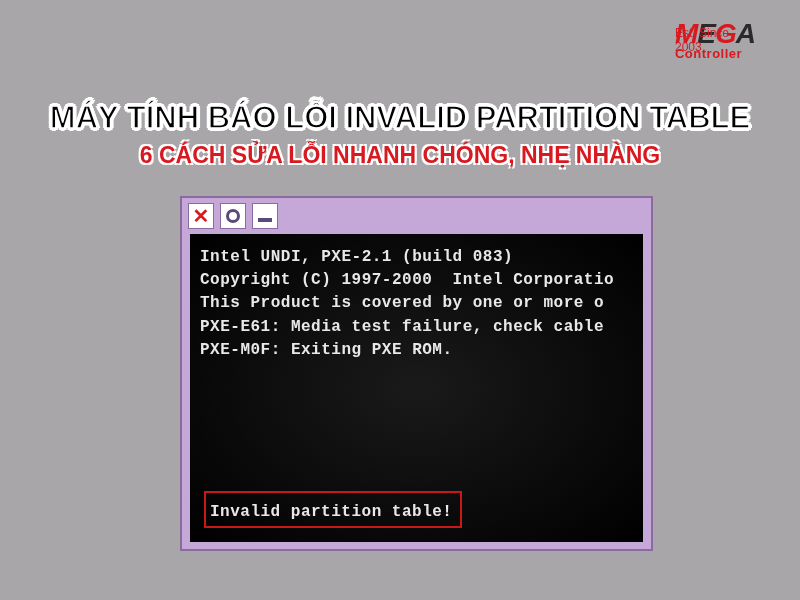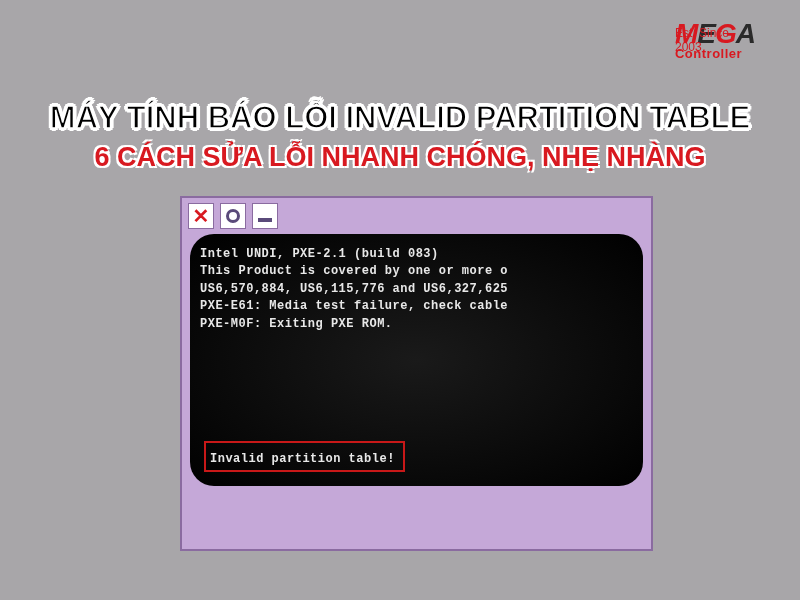--- a/index.html
+++ b/index.html
@@ -74,21 +74,21 @@
         0 -3px 0 #fff,
         0 3px 0 #fff;
       font-family: 'Arial Black', Arial, sans-serif;
       letter-spacing: 0px;
     }
     .title-sub {
       position: absolute;
       top: 142px;
       left: 50%;
       transform: translateX(-50%);
-      font-size: 27px;
+      font-size: 23px;
       font-weight: 900;
       color: #d81920;
       text-align: left;
       white-space: nowrap;
       text-shadow: 
         -2px -2px 0 #fff,
         2px -2px 0 #fff,
         -2px 2px 0 #fff,
         2px 2px 0 #fff;
       font-family: 'Arial Black', Arial, sans-serif;
@@ -132,32 +132,31 @@
       border-radius: 50%;
     }
     .min-dash {
       width: 14px;
       height: 4px;
       background: #5a4a7a;
       margin-top: 8px;
     }
     .terminal {
       margin: 0 8px 8px 8px;
-      height: 252px;
+      height: 308px;
       background: #0a0a0a;
       background: radial-gradient(ellipse at center, #1a1a1a 0%, #000 100%);
       padding: 12px 10px;
       font-family: 'Courier New', monospace;
-      font-size: 12px;
+      font-size: 16px;
       color: #e8e8e8;
       line-height: 1.45;
       font-weight: bold;
       overflow: hidden;
       position: relative;
-      border-radius: 24px;
     }
     .terminal-text {
       white-space: pre;
       letter-spacing: 0.5px;
     }
     .error-box {
       position: absolute;
       bottom: 14px;
       left: 14px;
       border: 2px solid #c81818;
@@ -186,23 +185,23 @@
     </div>
     <div class="titlebar-btn">
       <span class="circle-o"></span>
     </div>
     <div class="titlebar-btn">
       <span class="min-dash"></span>
     </div>
   </div>
   <div class="terminal">
     <div class="terminal-text">Intel UNDI, PXE-2.1 (build 083)</div>
+    <div class="terminal-text">Copyright (C) 1997-2000  Intel Corporatio</div>
     <div class="terminal-text"></div>
     <div class="terminal-text">This Product is covered by one or more o</div>
-    <div class="terminal-text">US6,570,884, US6,115,776 and US6,327,625</div>
     <div class="terminal-text"></div>
     <div class="terminal-text">PXE-E61: Media test failure, check cable</div>
     <div class="terminal-text"></div>
     <div class="terminal-text">PXE-M0F: Exiting PXE ROM.</div>
     <div class="error-box">
       <span class="terminal-text">Invalid partition table!</span>
     </div>
   </div>
 </div>
 

